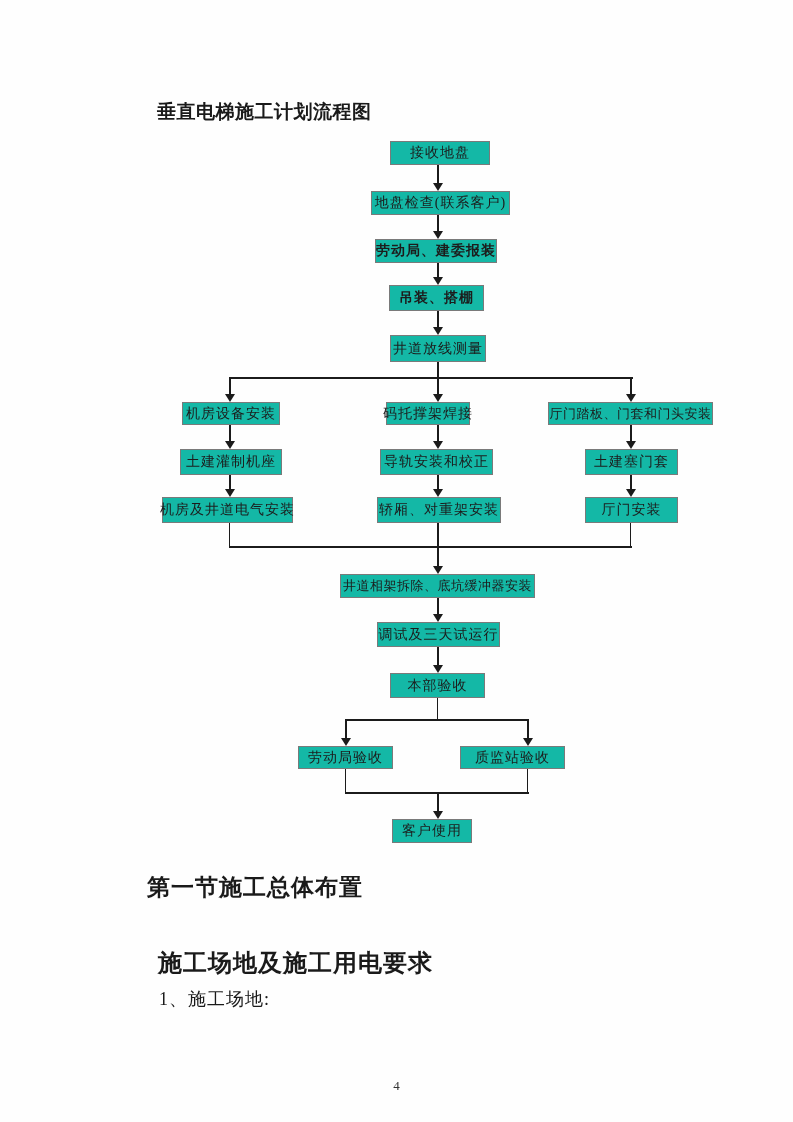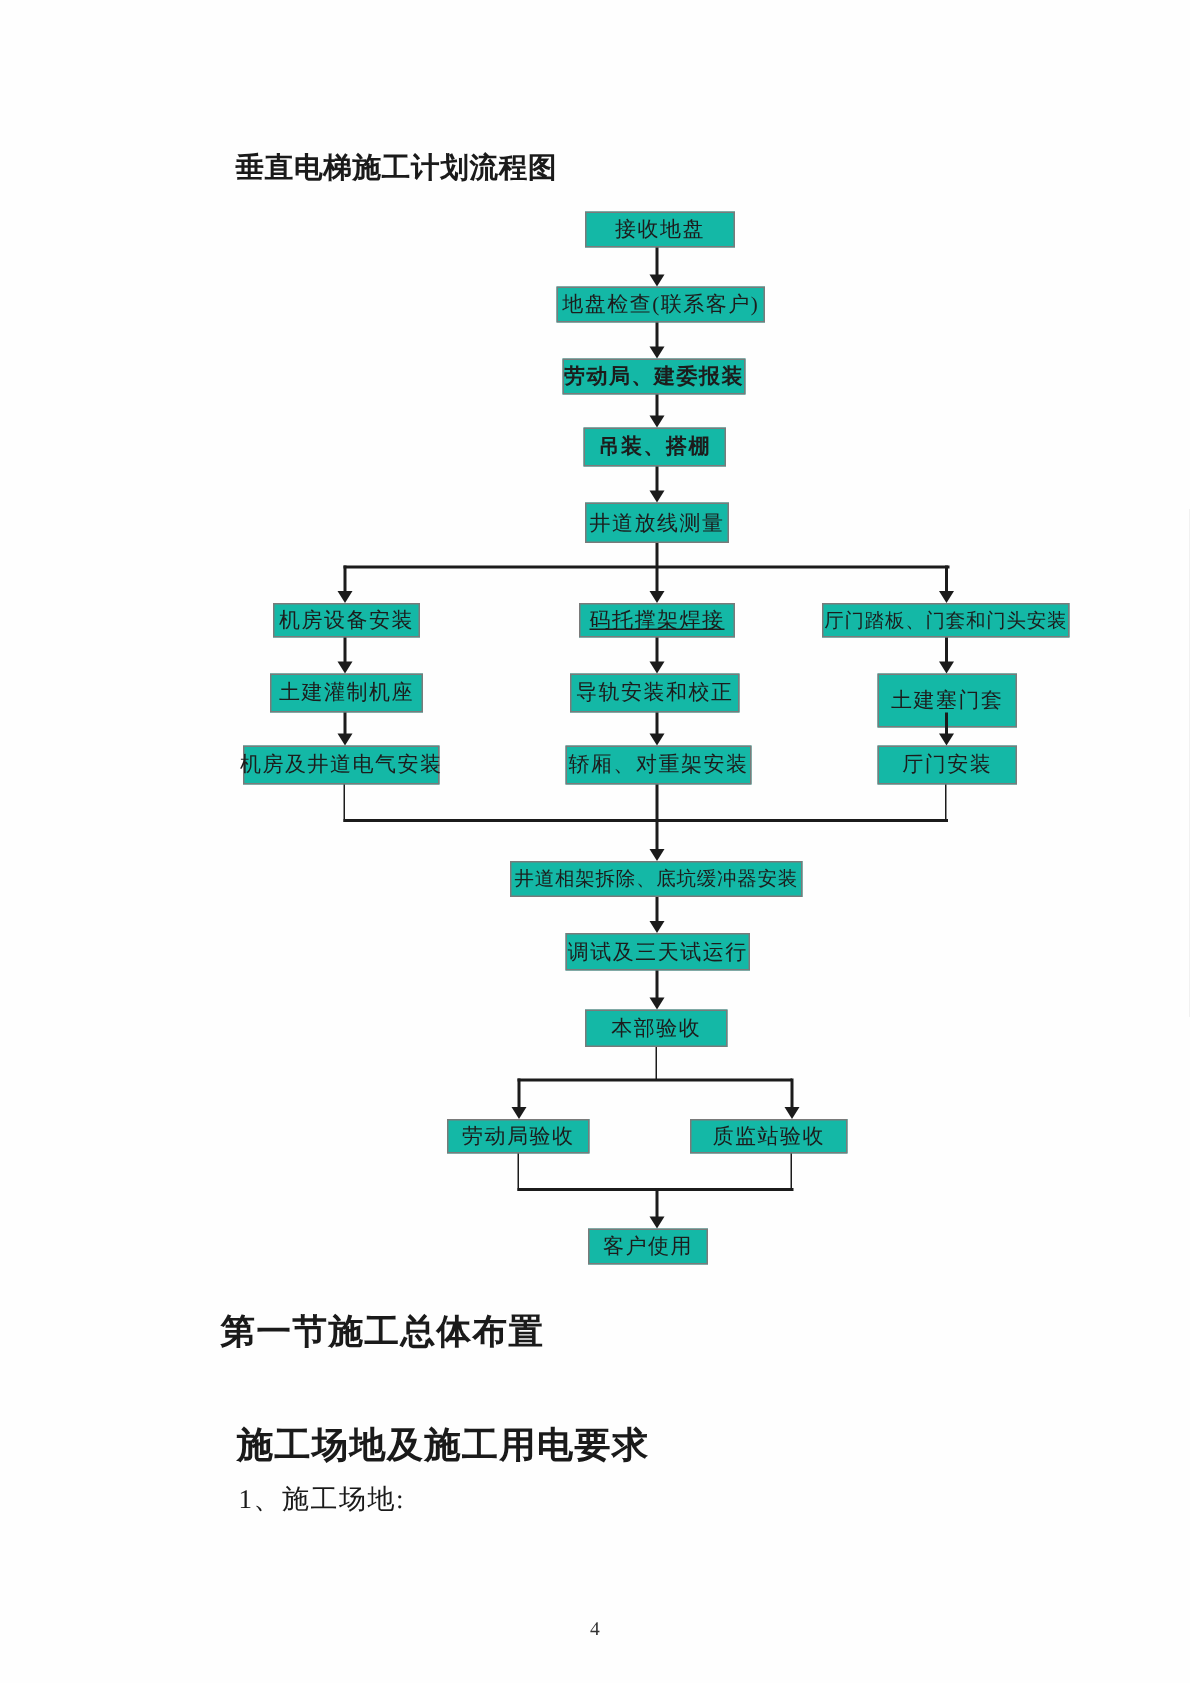--- a/index.html
+++ b/index.html
@@ -63,26 +63,26 @@
   <div class="node" style="left:390px;top:141px;width:100px;height:24px;">接收地盘</div>
   <div class="node" style="left:371px;top:191px;width:139px;height:24px;">地盘检查(联系客户)</div>
   <div class="node bold" style="left:375px;top:239px;width:122px;height:24px;">劳动局、建委报装</div>
   <div class="node bold" style="left:389px;top:285px;width:95px;height:26px;">吊装、搭棚</div>
   <div class="node" style="left:390px;top:335px;width:96px;height:27px;">井道放线测量</div>
 
   <div class="node" style="left:182px;top:402px;width:98px;height:23px;">机房设备安装</div>
   <div class="node" style="left:180px;top:449px;width:102px;height:26px;">土建灌制机座</div>
   <div class="node" style="left:162px;top:497px;width:131px;height:26px;">机房及井道电气安装</div>
 
-  <div class="node" style="left:386px;top:402px;width:104px;height:23px;text-decoration:underline;">码托撑架焊接</div>
+  <div class="node" style="left:386px;top:402px;width:84px;height:23px;">码托撑架焊接</div>
   <div class="node" style="left:380px;top:449px;width:113px;height:26px;">导轨安装和校正</div>
   <div class="node" style="left:377px;top:497px;width:124px;height:26px;">轿厢、对重架安装</div>
 
   <div class="node small" style="left:548px;top:402px;width:165px;height:23px;">厅门踏板、门套和门头安装</div>
-  <div class="node" style="left:585px;top:449px;width:93px;height:36px;text-align:center;">土建塞门套</div>
+  <div class="node" style="left:585px;top:449px;width:93px;height:26px;text-align:center;">土建塞门套</div>
   <div class="node" style="left:585px;top:497px;width:93px;height:26px;">厅门安装</div>
 
   <div class="node small" style="left:340px;top:574px;width:195px;height:24px;">井道相架拆除、底坑缓冲器安装</div>
   <div class="node" style="left:377px;top:622px;width:123px;height:25px;">调试及三天试运行</div>
   <div class="node" style="left:390px;top:673px;width:95px;height:25px;">本部验收</div>
   <div class="node" style="left:298px;top:746px;width:95px;height:23px;">劳动局验收</div>
   <div class="node" style="left:460px;top:746px;width:105px;height:23px;">质监站验收</div>
   <div class="node" style="left:392px;top:819px;width:80px;height:24px;">客户使用</div>
 
   <div class="vline" style="left:437px;top:165px;height:20px;"></div>

